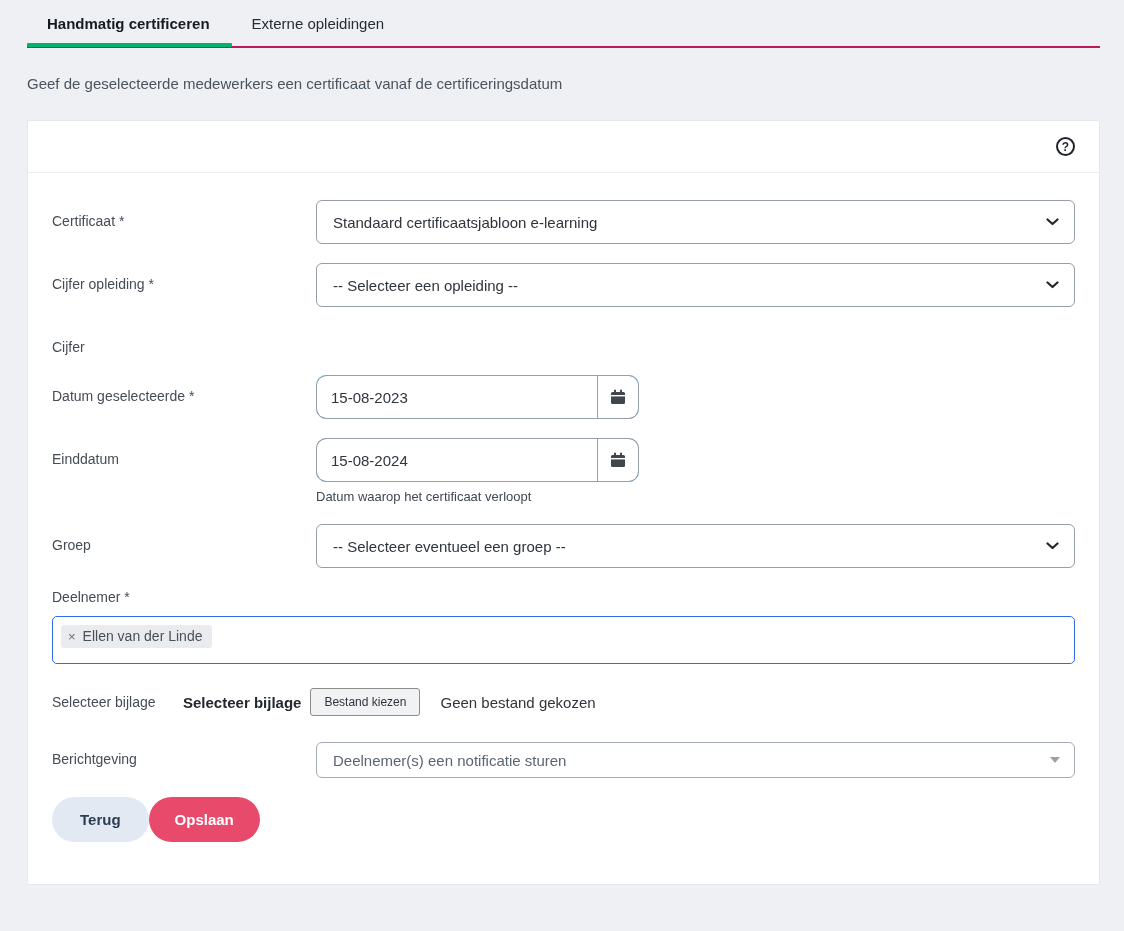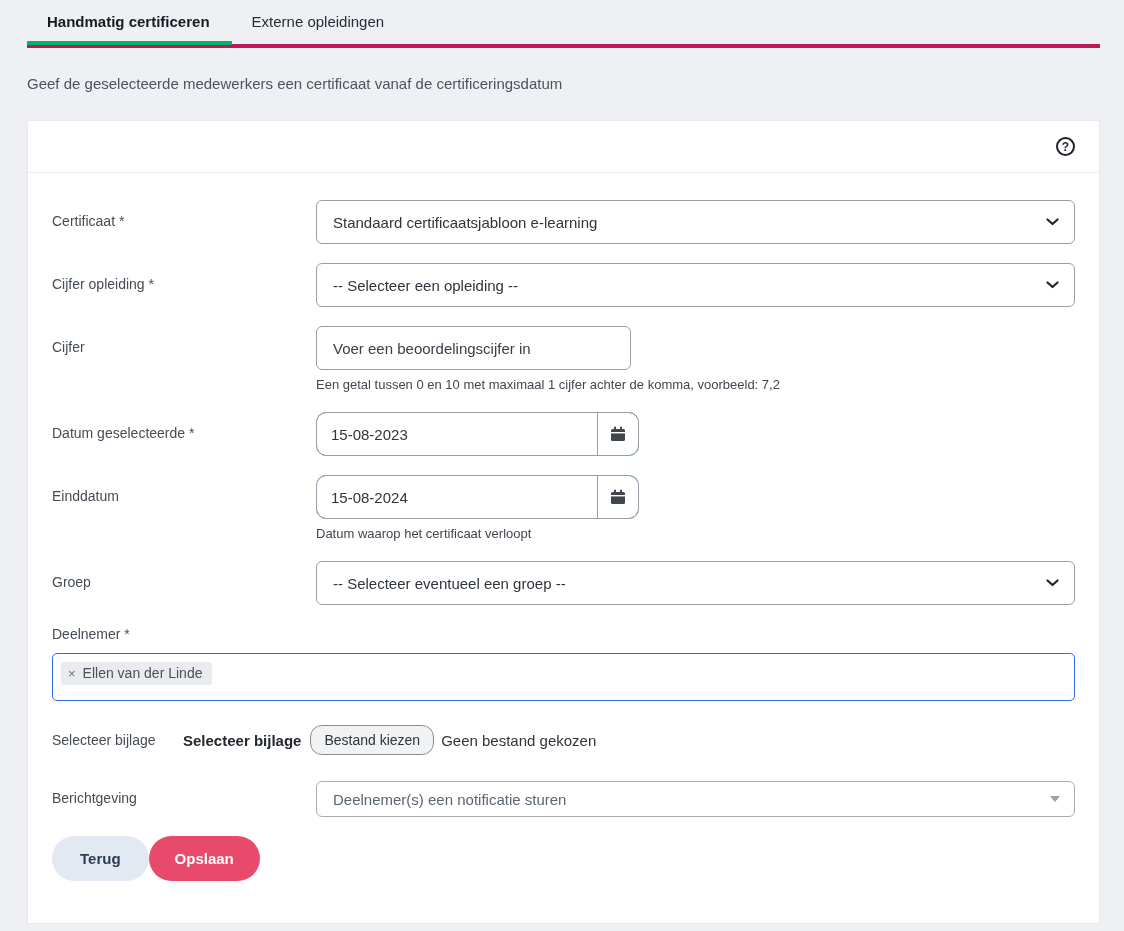--- a/index.html
+++ b/index.html
@@ -4,21 +4,21 @@
 <style>
   * { margin:0; padding:0; box-sizing:border-box; }
   html,body { background:#eef0f4; }
   .page {
     width:1124px; height:931px; background:#eef0f4; position:relative;
     font-family:"Liberation Sans", sans-serif; overflow:hidden;
   }
   
   .tabs-bar {
     display:flex; align-items:flex-end; margin-left:27px; width:1073px;
-    border-bottom:4px solid #be185d; height:48px;
+    border-bottom:2px solid #be185d; height:48px;
   }
   .tab {
     position:relative; padding:0 22px 14px 20px; font-size:15px;
     color:#272d36; cursor:pointer; white-space:nowrap;
   }
   .tab.active { font-weight:bold; color:#161b22; }
   .tab-underline {
     position:absolute; left:0; right:0; bottom:-1px; height:4px;
     background:#04b16d; border-radius:1px;
   }
@@ -89,22 +89,22 @@
   .tag {
     display:inline-flex; align-items:center; gap:7px; background:#e9ebee;
     border-radius:3px; padding:3px 10px 4px 7px; font-size:14px; color:#4a5058;
   }
   .tag-remove { color:#6a7078; font-size:13px; cursor:pointer; line-height:1; }
   
   .bijlage-row { display:flex; align-items:center; margin-bottom:26px; }
   .bijlage-label { width:131px; flex-shrink:0; font-size:14px; color:#454c55; }
   .file-bold { font-weight:bold; font-size:15px; color:#23282e; margin-right:9px; }
   .file-btn {
-    background:#f1f2f3; border:1px solid #8b8b8b; border-radius:12px;
-    padding:6px 13px; font-size:14px; color:#2f353c; margin-right:7px;
+    background:#f1f2f3; border:1px solid #8b8b8b; border-radius:3px;
+    padding:6px 13px; font-size:12px; color:#2f353c; margin-right:20px;
     font-family:"Liberation Sans", sans-serif; cursor:pointer;
   }
   .no-file { font-size:15px; color:#2f353c; }
   
   .select2box {
     position:relative; height:36px; border:1px solid #a6acb4; border-radius:6px;
     background:#fff; display:flex; align-items:center; padding:0 34px 0 16px;
     font-size:15px; color:#5b6573; cursor:pointer;
   }
   .select2-arrow {
@@ -171,24 +171,20 @@
             </select>
             <svg class="chev" width="13" height="8" viewBox="0 0 13 8">
                 <path d="M1.5 1.5 L6.5 6 L11.5 1.5" fill="none" stroke="#22262b" stroke-width="2.2" stroke-linecap="round" stroke-linejoin="round"></path>
               </svg>
           </div>
         </div>
       </div>
 
       <div class="form-row mb-extra">
         <label class="form-label">Cijfer</label>
-        <div class="field">
-          <input class="control cijfer-input" placeholder="Voer een beoordelingscijfer in" style="">
-          <div class="hint">Een getal tussen 0 en 10 met maximaal 1 cijfer achter de komma, voorbeeld: 7,2</div>
-        </div>
       </div>
 
       <div class="form-row">
         <label class="form-label">Datum geselecteerde *</label>
         <div class="field">
           <div class="date-group">
             <input class="date-input" value="15-08-2023" style="">
             <button class="cal-btn">
               <svg width="16" height="16" viewBox="0 0 16 16">
                 <rect x="1" y="3" width="14" height="12" rx="1.5" fill="#41464d"></rect>

